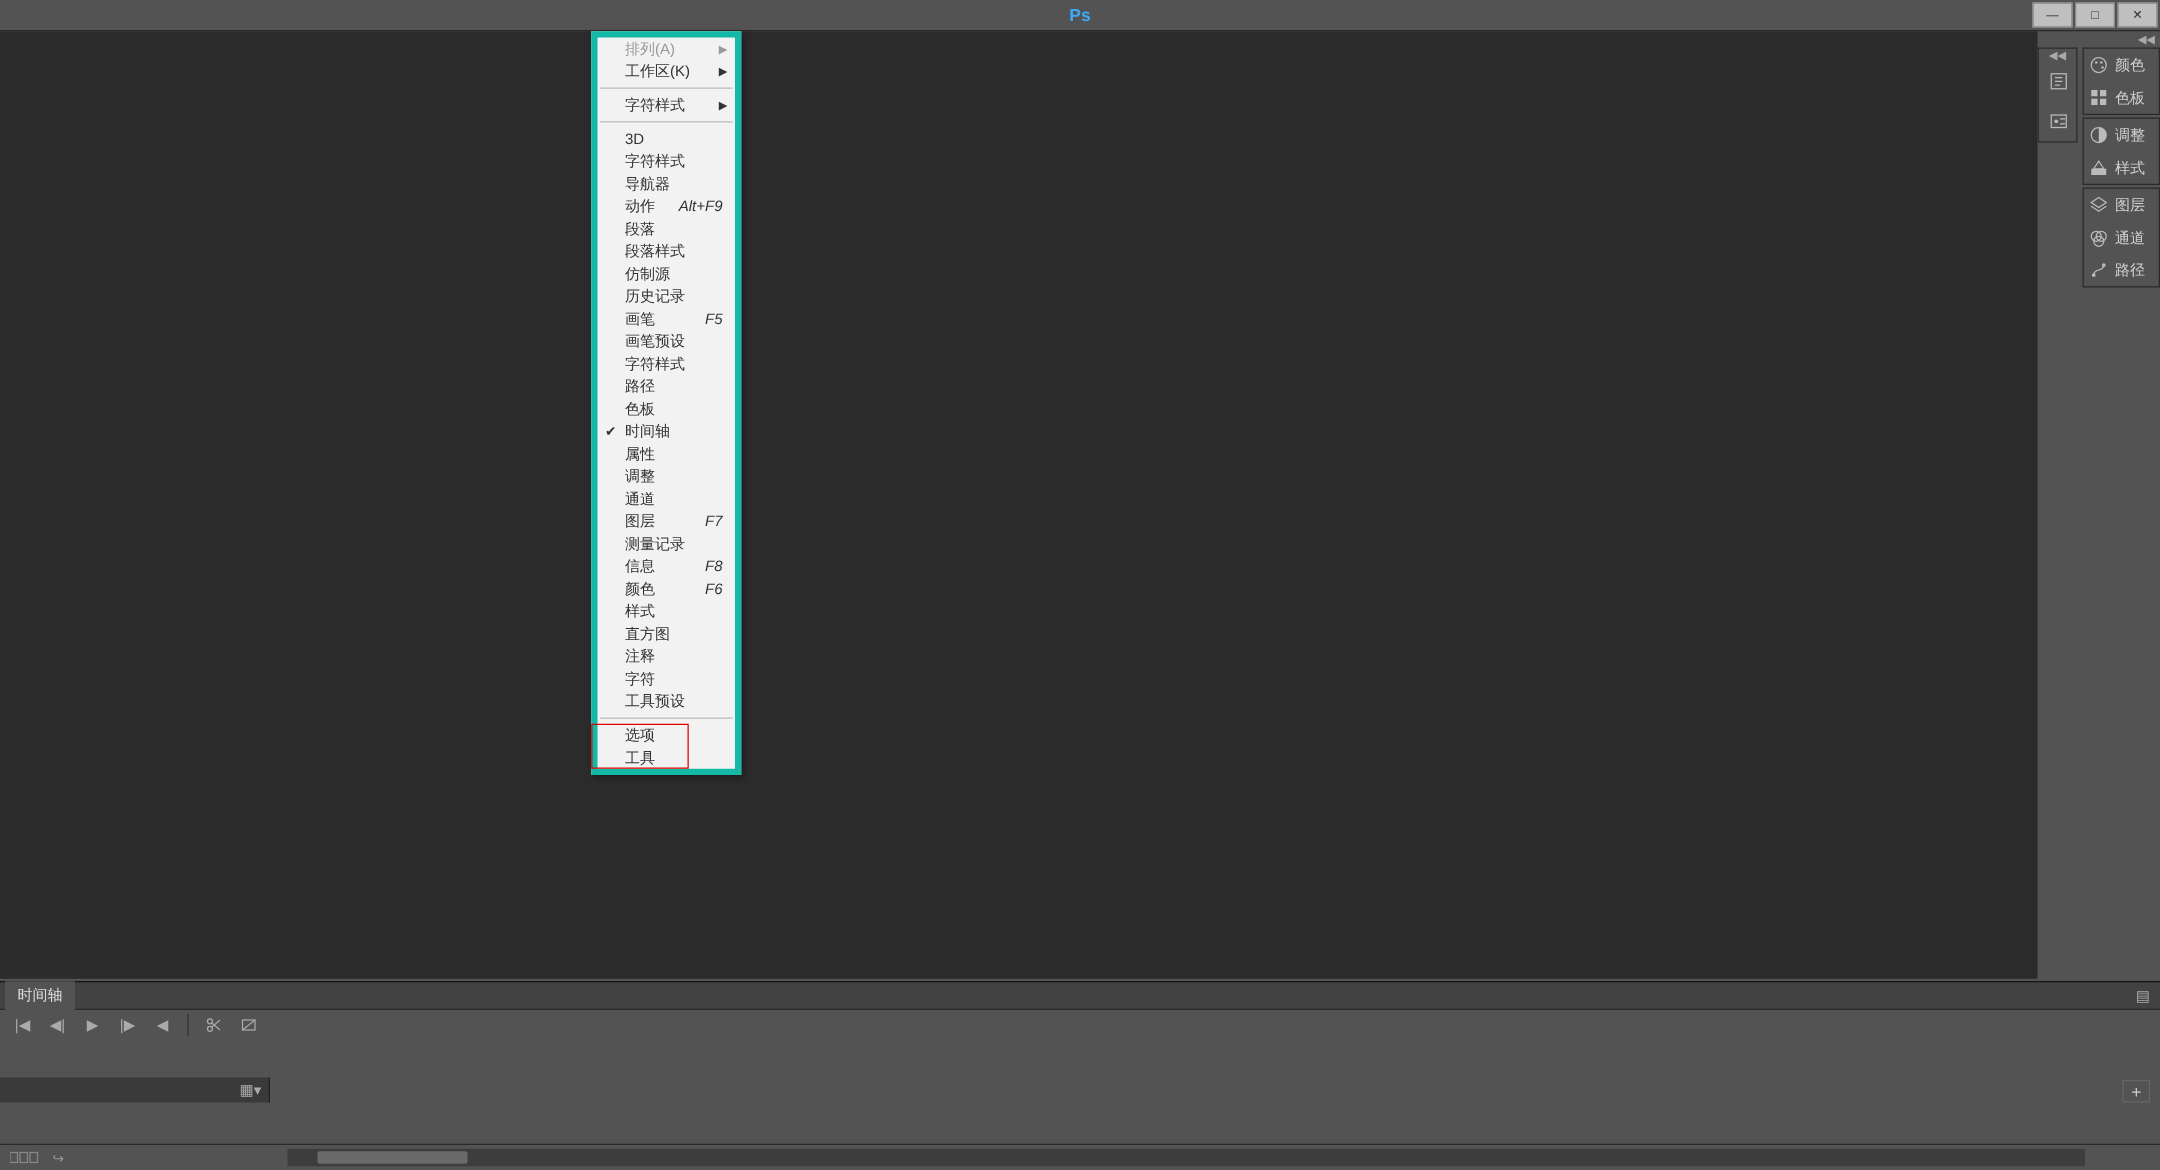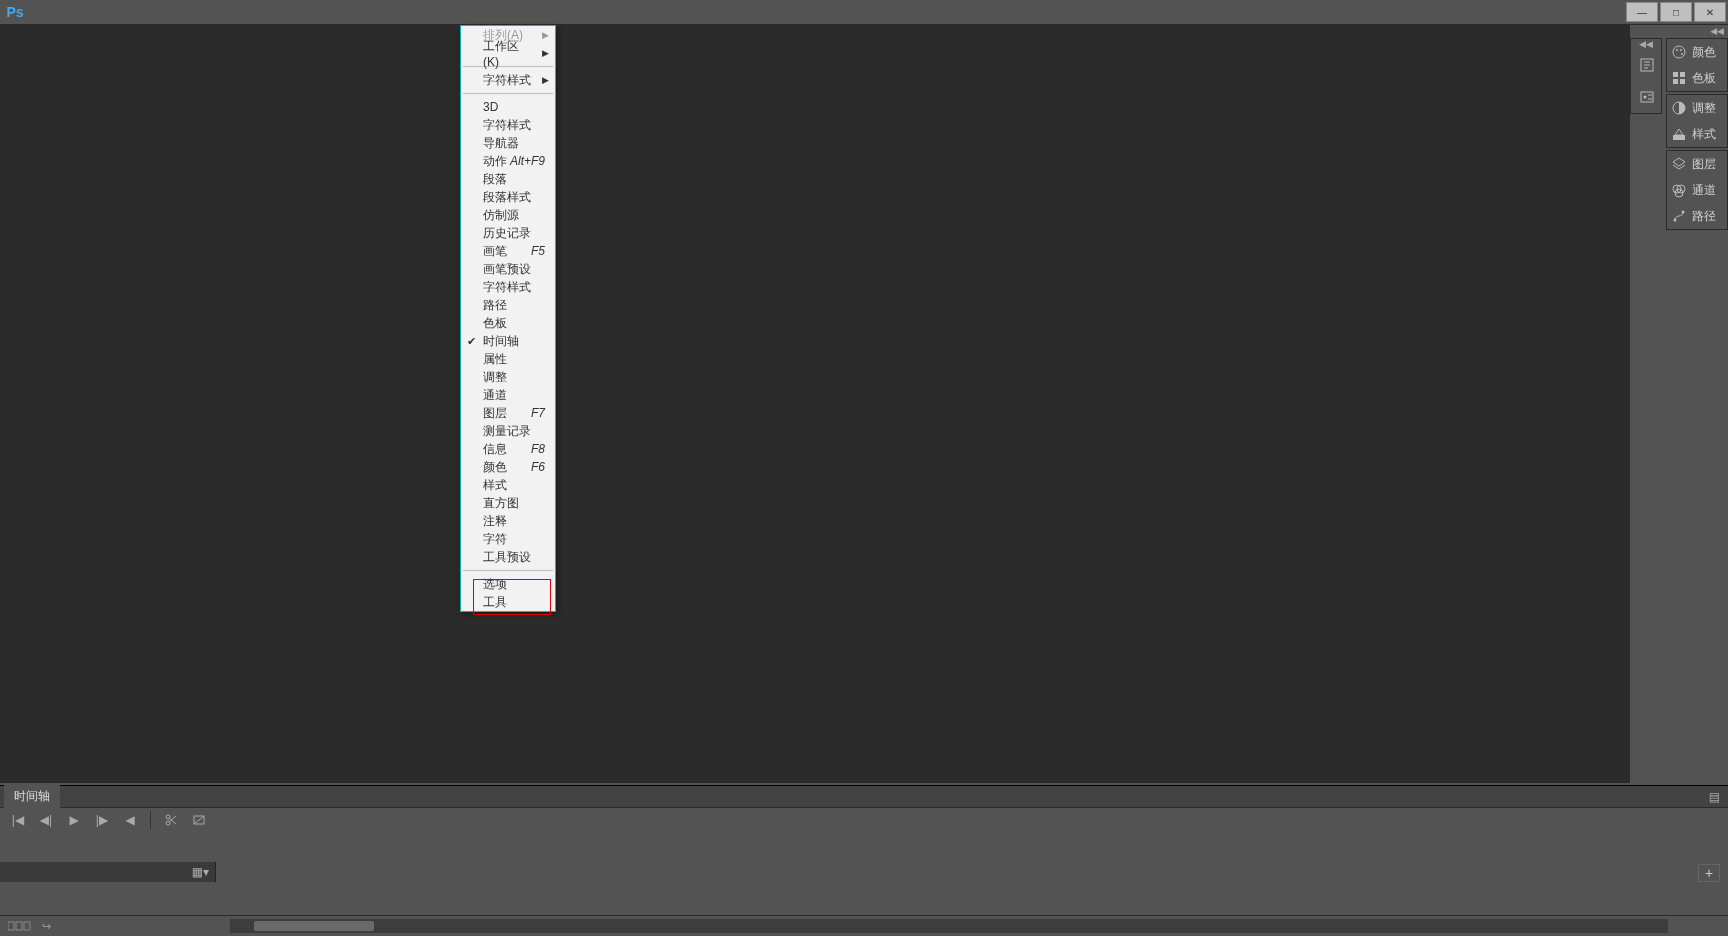--- a/index.html
+++ b/index.html
@@ -1,24 +1,24 @@
 <!DOCTYPE html>
 <html><head>
 <meta charset="utf-8">
 <style>
 * { margin: 0; padding: 0; box-sizing: border-box; font-family: "Microsoft YaHei", Arial, sans-serif; }
 body { background: #535353; color: #ccc; font-size: 12px; overflow: hidden; width: 1728px; height: 936px; position: relative; }
-.menubar { background: #535353; height: 25px; display: flex; align-items: center; border-bottom: 1px solid #2a2a2a; }
+.menubar { background: #535353; height: 25px; display: flex; align-items: center; border-bottom: 1px solid #2a2a2a; flex-direction: column; }
 .ps-logo { width: 30px; height: 25px; display: flex; align-items: center; justify-content: center; color: #3fa9f5; font-weight: bold; font-size: 14px; }
 .menu-items { display: flex; }
 .menu-item { padding: 4px 9px; cursor: pointer; color: #d8d8d8; font-size: 12px; }
 .menu-item.active { background: #6f6f6f; }
 .window-controls { position: absolute; right: 0; top: 0; display: flex; height: 25px; }
 .win-btn { width: 32px; height: 20px; display:flex; align-items:center; justify-content:center; cursor:pointer; color:#333; background:#bfbfbf; margin:2px 2px 0 0; border:1px solid #888; font-size:10px;}
-.dropdown { position: absolute; left: 460px; top: 25px; width: 96px; background: #f2f2f2; color: #333; box-shadow: 2px 2px 6px rgba(0,0,0,0.4); z-index: 100; border: 1px solid #14b8a6; }
+.dropdown { position: absolute; left: 473px; top: 25px; width: 120px; background: #f2f2f2; color: #333; box-shadow: 2px 2px 6px rgba(0,0,0,0.4); z-index: 100; border: 5px solid #14b8a6; }
 .dropdown-item { height: 18px; display: flex; align-items: center; padding: 0 22px 0 22px; position: relative; font-size: 12px; cursor: pointer; }
 .dropdown-item.disabled { color: #999; }
 .dropdown-sep { height: 1px; background: #bbb; margin: 4px 2px; }
 .dropdown-item .shortcut { position: absolute; right: 10px; font-style: italic; }
 .dropdown-item .submenu-arrow { position: absolute; right: 6px; font-size: 9px; }
 .dropdown-item .check { position: absolute; left: 6px; font-size: 11px; }
 .red-highlight { position: absolute; border: 1px solid #d00; pointer-events: none; left: 473px; top: 579px; width: 78px; height: 36px; z-index: 101; }
 .canvas-area { position: absolute; left: 0; top: 25px; right: 98px; bottom: 153px; background: #2b2b2b; }
 .right-panels { position: absolute; right: 0; top: 38px; width: 62px; display:flex; flex-direction:column; gap:2px; }
 .right-tool-col { position: absolute; right: 66px; top: 38px; width: 32px; }

